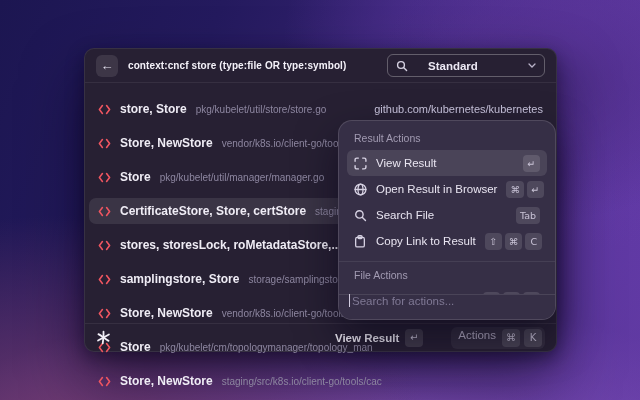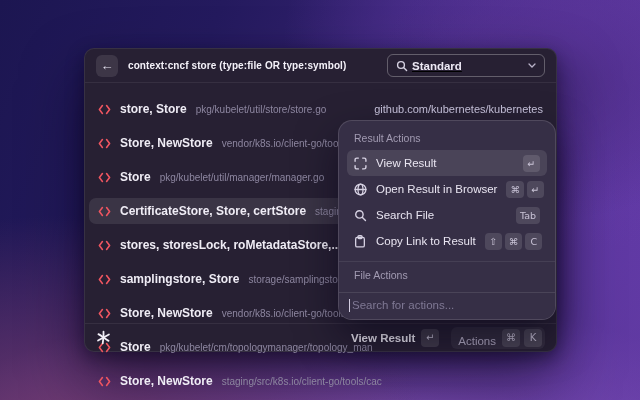--- a/index.html
+++ b/index.html
@@ -20,40 +20,40 @@
     background:#272033; border:1px solid rgba(255,255,255,0.08); border-radius:10px;
     box-shadow:0 30px 60px rgba(8,4,24,0.55), 0 6px 18px rgba(8,4,24,0.45); }
 
   .header { height:34px; display:flex; align-items:center; gap:10px; padding:0 11px;
     border-bottom:1px solid rgba(255,255,255,0.07); }
   .back-btn { width:22px; height:22px; flex:0 0 22px; border-radius:6px;
     background:rgba(255,255,255,0.10); color:#e4e0ee; font-size:13px; line-height:1;
     display:flex; align-items:center; justify-content:center; cursor:pointer; }
   .query { font-size:10px; font-weight:700; color:#f4f1f9; letter-spacing:0.1px; white-space:nowrap; }
   .mode { margin-left:auto; width:158px; height:23px; border:1px solid rgba(255,255,255,0.28);
-    border-radius:6px; display:flex; align-items:center; gap:4px; padding:10px 8px; cursor:pointer;text-decoration:underline; }
+    border-radius:6px; display:flex; align-items:center; gap:20px; padding:10px 8px; cursor:pointer; }
   .mode-label { flex:1; font-size:11.5px; font-weight:600; color:#ece8f4; }
 
   .list { padding-top:5px; }
   .row { height:26px; display:flex; align-items:center; gap:9px; margin:8px 4px; padding:0 9px;
     border-radius:7px; white-space:nowrap; overflow:hidden; cursor:pointer; }
   .row.selected { background:rgba(255,255,255,0.09);align-items:center; }
   .row .code-ic { flex:0 0 13px; display:flex; }
   .sym  { font-size:12px; font-weight:700; color:#efecf5; }
   .path { font-size:10px; color:#8d86a0; }
   .repo { margin-left:auto; flex-shrink:0; font-size:11px; color:#c9c4dd; }
 
   .footer { position:absolute; left:0; right:0; bottom:0; height:28px;
     border-top:1px solid rgba(255,255,255,0.07); border-radius:0 0 10px 10px;
     display:flex; align-items:center; gap:8px; padding:0 11px; }
   .brand-label { font-size:11.5px; color:#9a93ab; }
   .vr-cluster { margin-left:auto; display:flex; align-items:center; gap:6px; cursor:pointer; }
   .vr-label { font-size:11.5px; font-weight:700; color:#efecf5; }
-  .act-group { display:flex; align-items:flex-end; gap:4px; background:rgba(255,255,255,0.06);
-    border-radius:6px; padding:2px 3px 2px 7px; margin-left:4px; cursor:pointer; }
+  .act-group { display:flex; align-items:flex-start; gap:4px; background:rgba(255,255,255,0.06);
+    border-radius:6px; padding:2px 3px 2px 7px; margin-left:20px; cursor:pointer; }
   .act-label { font-size:11.5px; color:#b5aec4; margin-right:2px; }
 
   .kbd { min-width:18px; height:18px; padding:0 4px; border-radius:4px;
     background:rgba(255,255,255,0.12); color:#c9c3d6; font-size:10px;
     font-family:"DejaVu Sans", sans-serif;
     display:flex; align-items:center; justify-content:center; }
   .kbd.sm { min-width:17px; height:17px; font-size:9.5px; }
 
   
   .menu { position:absolute; left:338px; top:120px; width:218px; height:200px;
@@ -61,22 +61,22 @@
     box-shadow:0 18px 40px rgba(8,4,24,0.55); overflow:hidden; }
   .menu-content { padding:9px 8px 0; }
   .menu-title { font-size:10.5px; color:#a29bb2; padding:0 7px; margin:2px 0 6px; }
   .menu-item { height:26px; display:flex; align-items:center; gap:9px; padding:0 7px;
     border-radius:6px; cursor:pointer; }
   .menu-item.selected { background:rgba(255,255,255,0.10); }
   .mi-icon { flex:0 0 13px; display:flex; }
   .mi-label { font-size:11.5px; font-weight:500; color:#e9e5f1; white-space:nowrap; }
   .mi-keys { margin-left:auto; display:flex; gap:3px; }
   .menu-divider { height:1px; background:rgba(255,255,255,0.08); margin:7px -8px; }
-  .menu-footer { position:absolute; left:0; right:0; bottom:0; height:27px; background:#362f46;
-    border-top:1px solid rgba(255,255,255,0.10); display:flex; align-items:flex-start; padding:6px 10px; }
+  .menu-footer { position:absolute; left:0; right:0; bottom:0; height:15px; background:#362f46;
+    border-top:1px solid rgba(255,255,255,0.10); display:flex; align-items:flex-end; padding:12px 10px; }
   .caret { width:1px; height:13px; background:#d3cde1; margin-right:2px; animation:blink 1.1s step-end infinite; }
   @keyframes blink { 50% { opacity:0; } }
   .menu-search { flex:1; background:transparent; border:none; outline:none;
     font-family:inherit; font-size:11.5px; color:#e9e5f1; }
   .menu-search::placeholder { color:#7f7894; }
 
   svg { display:block; }
 </style>
 </head>
 <body>

